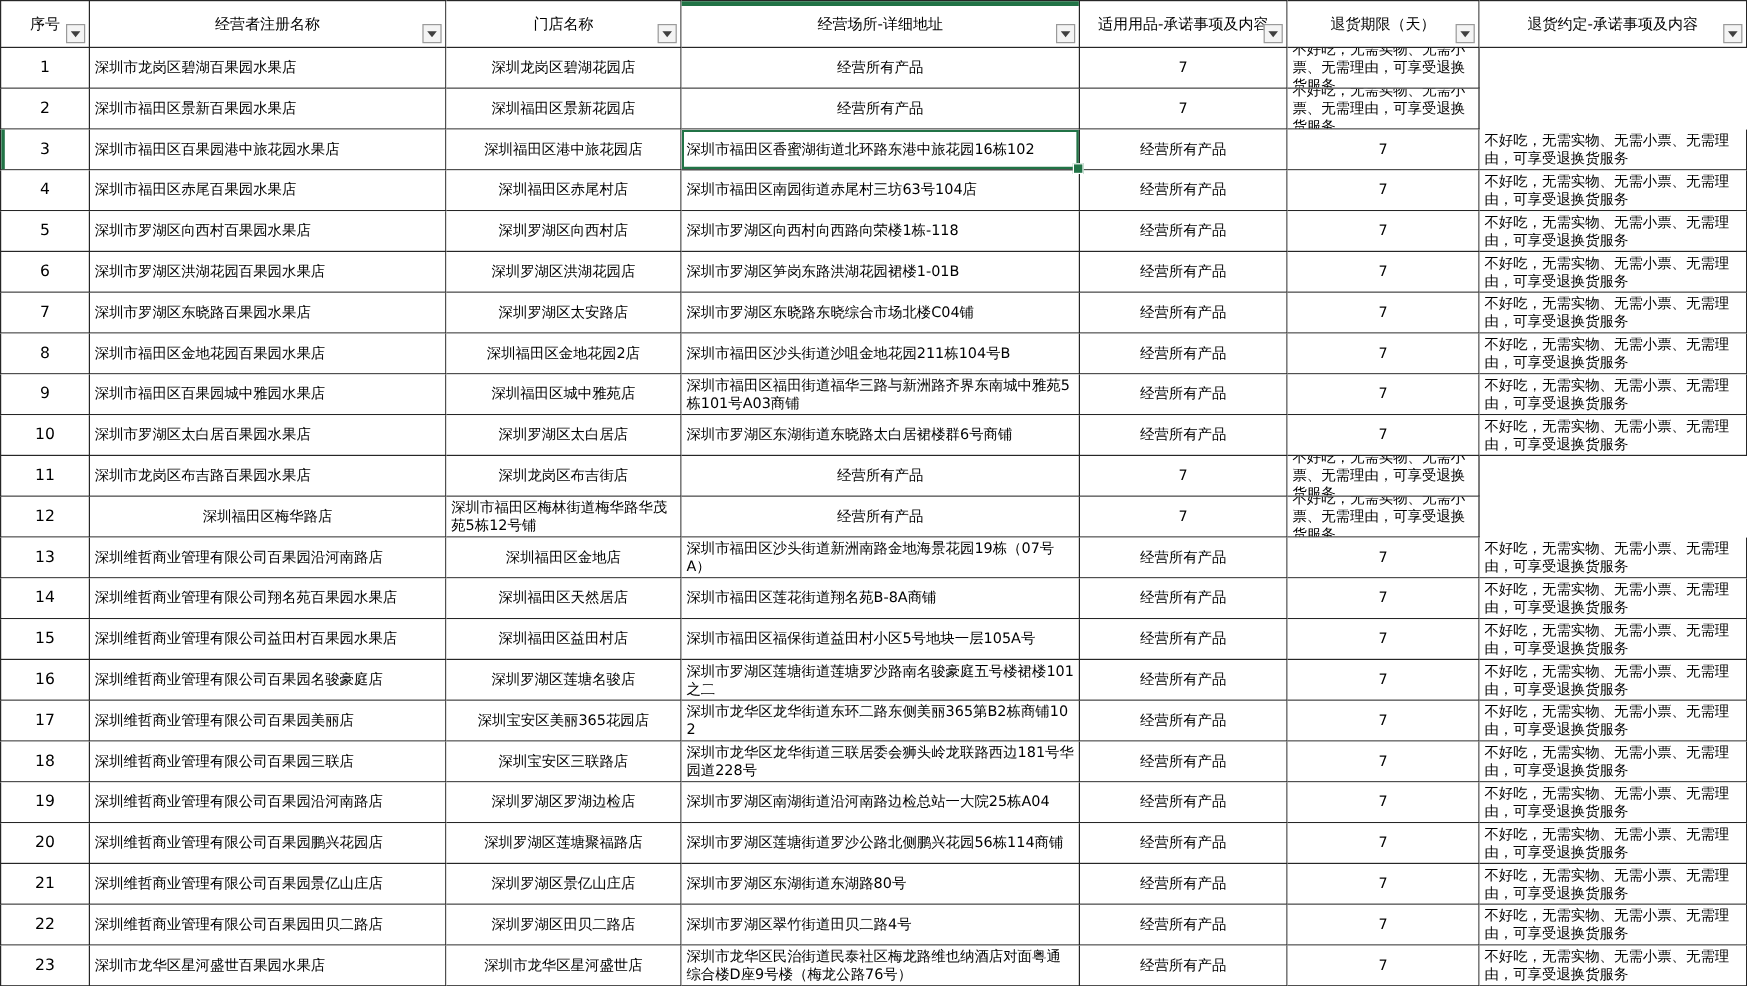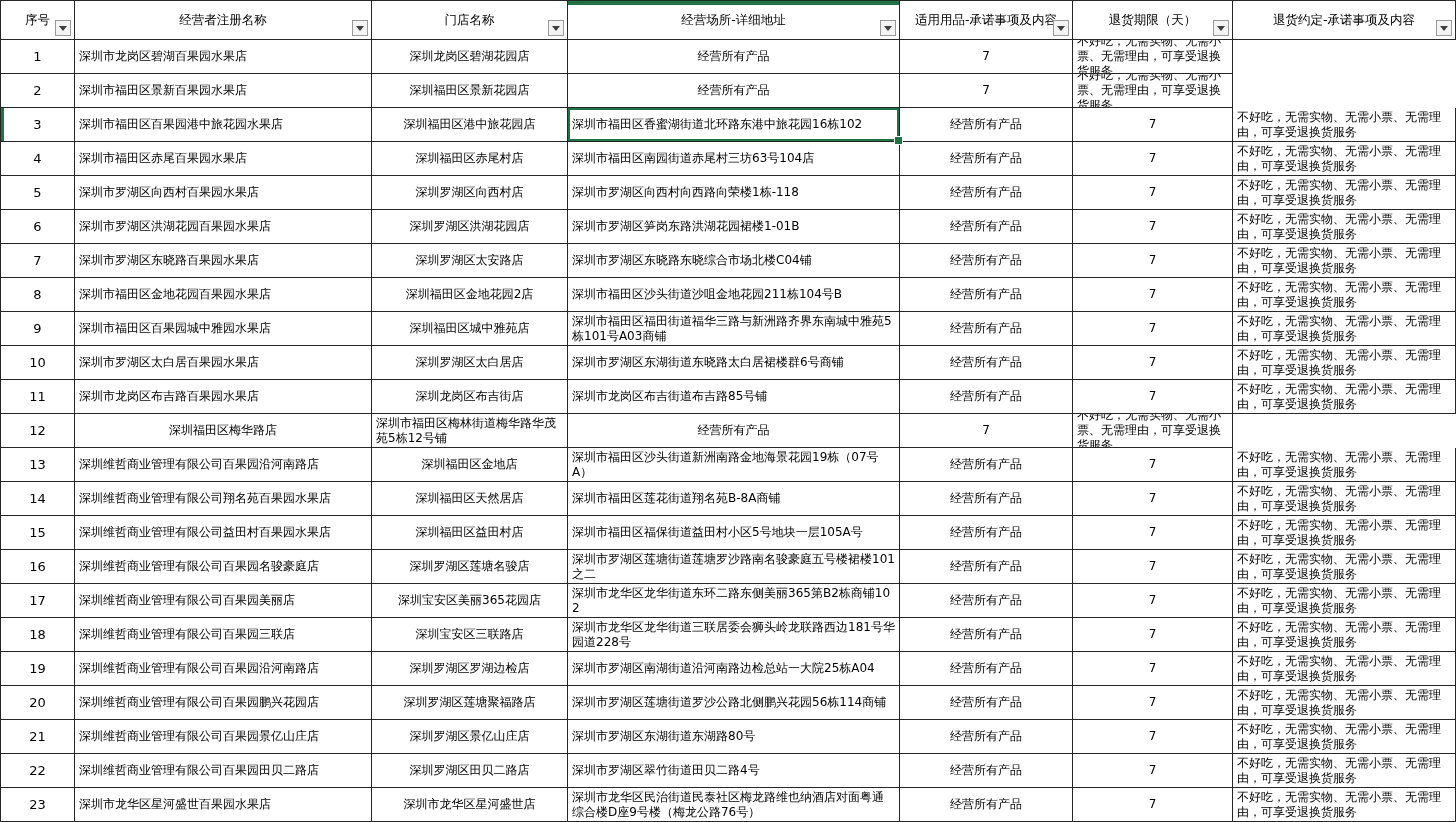--- a/index.html
+++ b/index.html
@@ -158,21 +158,20 @@
         <div class="cell al-center">深圳罗湖区太白居店</div>
         <div class="cell al-left">深圳市罗湖区东湖街道东晓路太白居裙楼群6号商铺</div>
         <div class="cell al-center">经营所有产品</div>
         <div class="cell al-center">7</div>
         <div class="cell al-left">不好吃，无需实物、无需小票、无需理由，可享受退换货服务</div>
       </div>
       <div class="grid-row body-row">
         <div class="cell al-center serial">11</div>
         <div class="cell al-left">深圳市龙岗区布吉路百果园水果店</div>
         <div class="cell al-center">深圳龙岗区布吉街店</div>
-        <div class="cell al-left">深圳市龙岗区布吉街道布吉路85号铺</div>
         <div class="cell al-center">经营所有产品</div>
         <div class="cell al-center">7</div>
         <div class="cell al-left">不好吃，无需实物、无需小票、无需理由，可享受退换货服务</div>
       </div>
       <div class="grid-row body-row">
         <div class="cell al-center serial">12</div>
         <div class="cell al-center">深圳福田区梅华路店</div>
         <div class="cell al-left">深圳市福田区梅林街道梅华路华茂苑5栋12号铺</div>
         <div class="cell al-center">经营所有产品</div>
         <div class="cell al-center">7</div>

